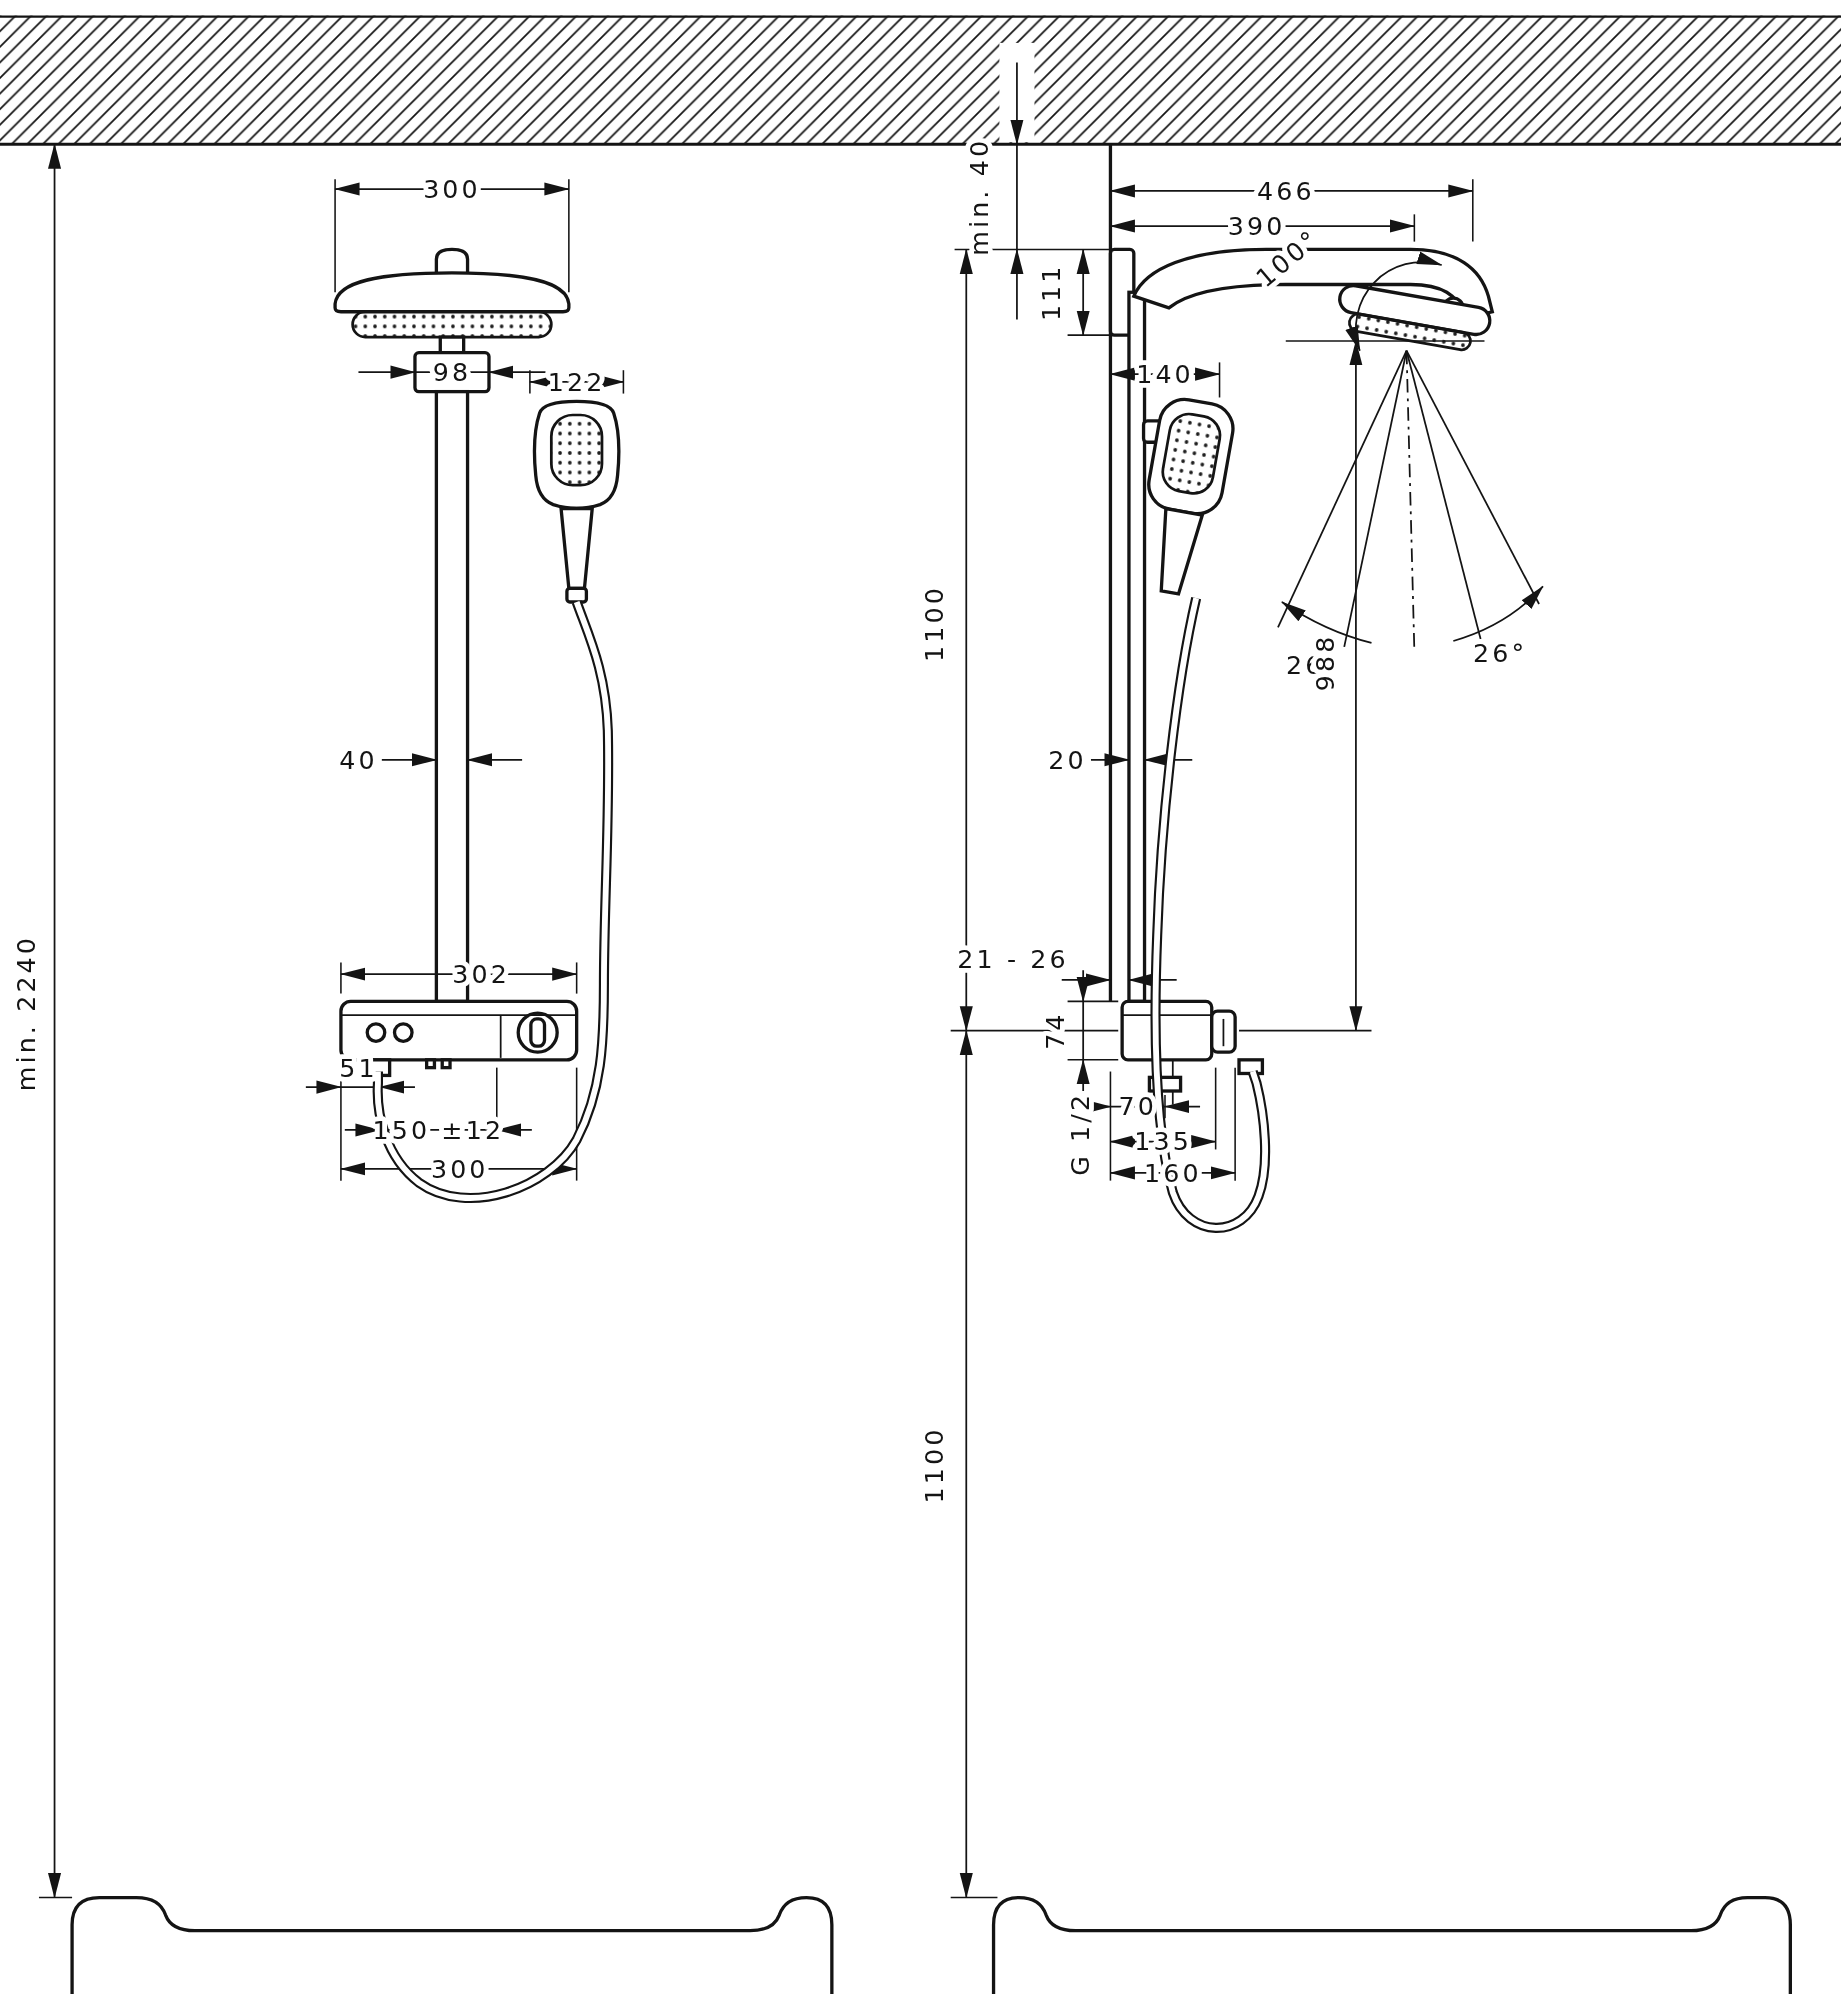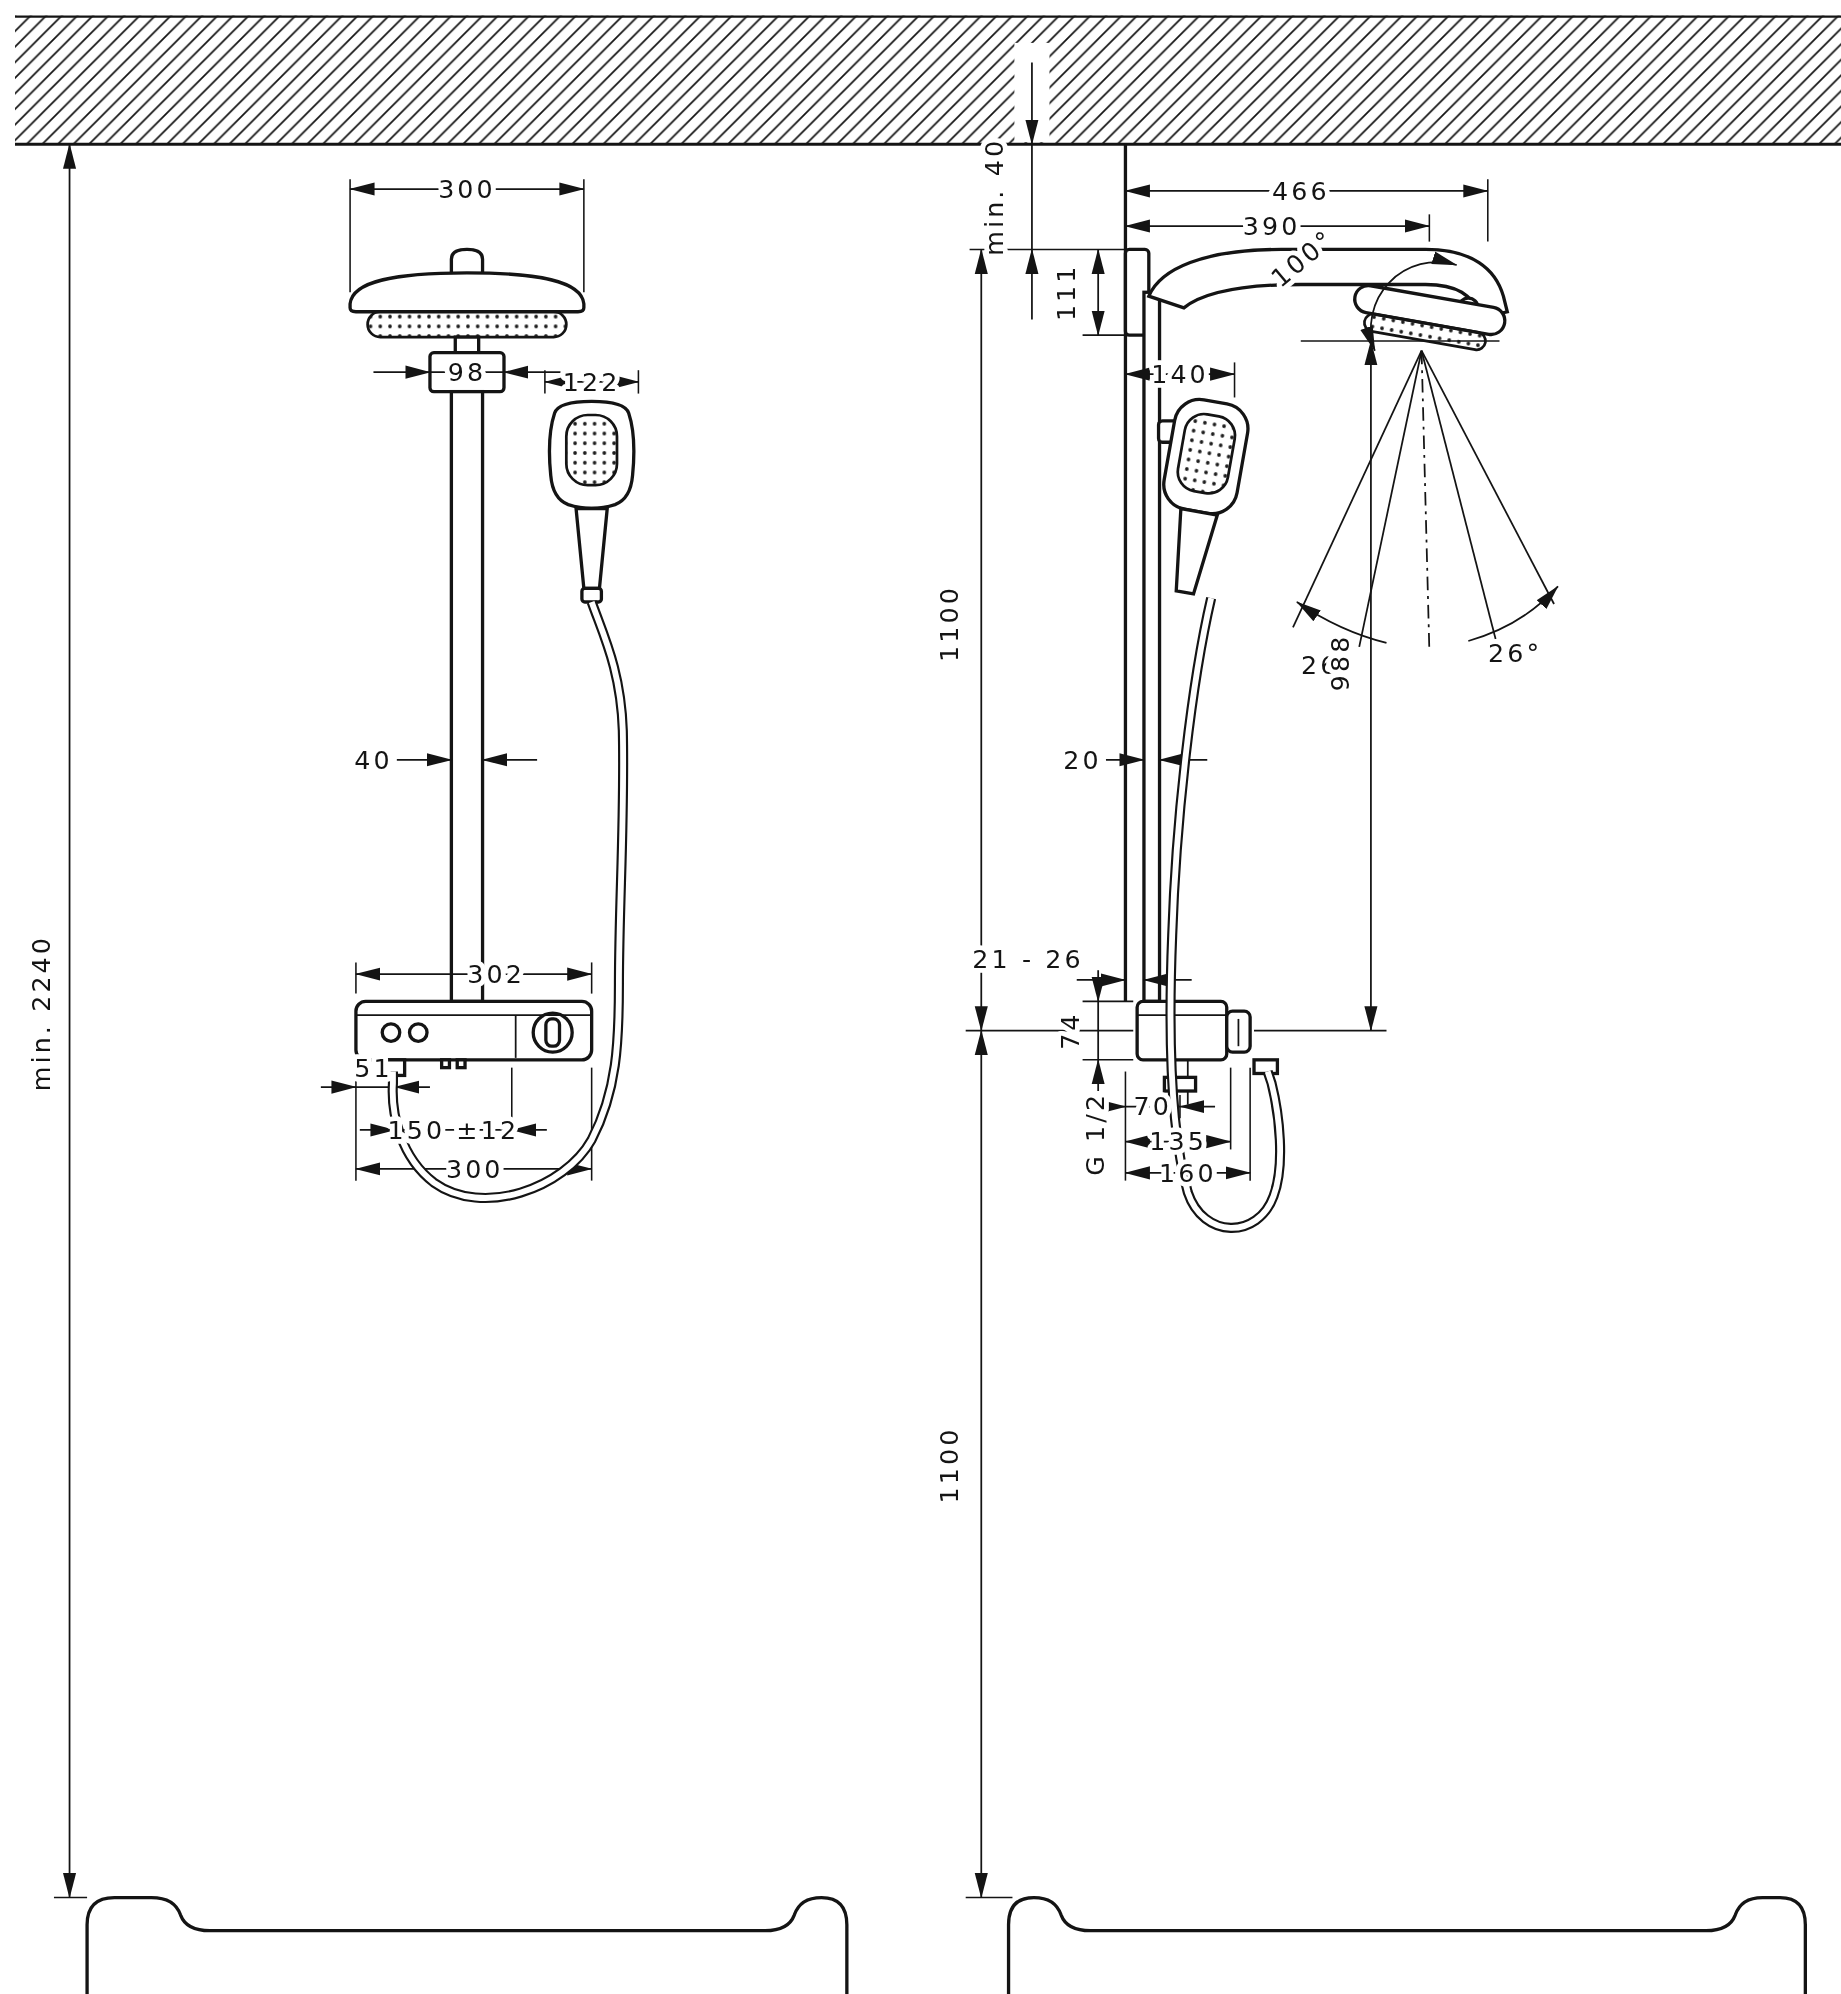--- a/index.html
+++ b/index.html
@@ -1,16 +1,16 @@
 <!DOCTYPE html>
 <html style="font-size:7.8px"><head>
 <meta charset="utf-8">
 <style>
   html,body{margin:0;padding:0;background:#ffffff;}
-  .page{width:1492px;height:1995px;margin-left:15px;}
+  .page{width:1492px;height:1995px;}
   svg{display:block;}
   svg text{
     font-family:"DejaVu Sans", sans-serif;
     font-size:13px;
     letter-spacing:1.6px;
     fill:#141414;
   }
   .lbl{
     paint-order:stroke;
     stroke:#ffffff;

